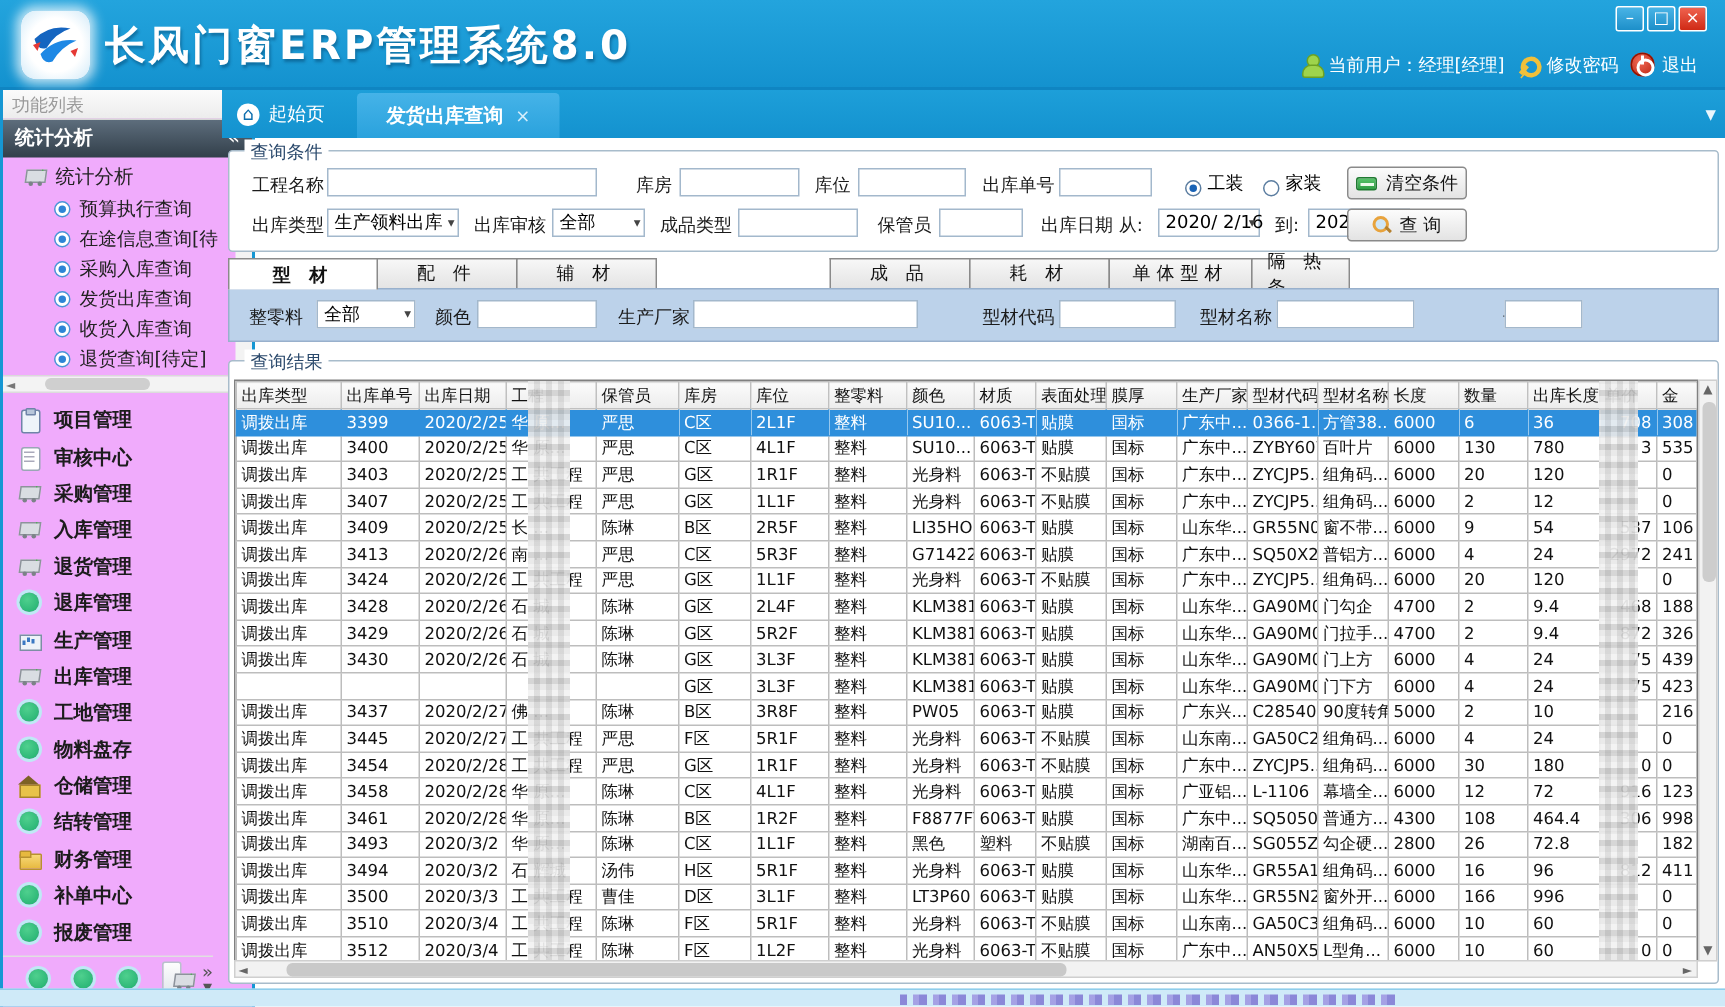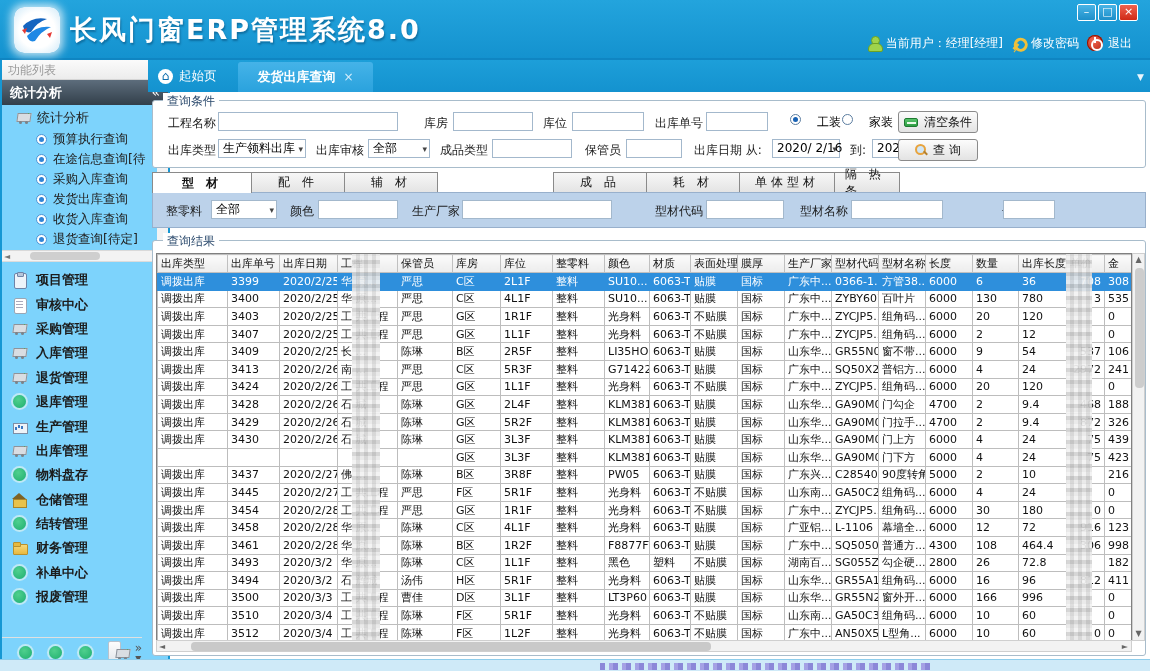--- a/index.html
+++ b/index.html
@@ -35,21 +35,21 @@
     background:#f0c03a; box-shadow:2px 3px 0 -1px #f0c03a; }
   .ic-power { width:16px; height:16px; border-radius:50%;
     background:radial-gradient(circle at 40% 35%, #f06a56, #b71c08); position:relative;
     box-shadow:inset 0 0 0 1px #8f1402; }
   .ic-power:before { content:""; position:absolute; left:4px; top:4px; width:8px; height:8px;
     border-radius:50%; border:2px solid #fff; }
   .ic-power:after { content:""; position:absolute; left:7px; top:2px; width:2px; height:6px; background:#fff; }
 
   
   #sidebar { position:absolute; left:0; top:60px; width:170px; height:611px;
-    border:2px solid #1697d3; border-top:none; background:#7dd3fc; }
+    border:2px solid #1697d3; border-top:none; background:#f0abfc; }
   #panel-title { height:20px; background:linear-gradient(#fbfbfb,#ececec); color:#9a9a9a;
     font-size:12px; line-height:20px; padding-left:6px; border-bottom:1px solid #d5d5d5; position:relative; }
   .ic-pin { position:absolute; right:7px; top:5px; width:8px; height:11px; }
   .ic-pin:before { content:""; position:absolute; left:1px; top:0; width:6px; height:6px;
     border:1px solid #8a8a8a; border-radius:1px; }
   .ic-pin:after { content:""; position:absolute; left:3px; top:6px; width:1px; height:5px; background:#8a8a8a; }
   #section-header { height:25px; background:linear-gradient(#5d6d7c,#323f4a); color:#fff;
     font-size:13px; font-weight:bold; line-height:25px; padding-left:8px; position:relative; cursor:pointer; }
   #section-header .collapse { position:absolute; right:8px; top:0; font-weight:normal; font-size:14px; }
   #tree { position:relative; height:146px; border-bottom:1px solid #d9d9d9; overflow:hidden; font-size:12.5px; }
@@ -122,21 +122,21 @@
     font-size:12px; color:#29486b; }
   #query-box { left:152px; top:100px; width:994px; height:68px; }
   #results-box { left:152px; top:240px; width:994px; height:416px; }
 
   
   .f-label { position:absolute; font-size:12px; color:#1b1b1b; white-space:nowrap; }
   .f-input { position:absolute; height:19px; border:1px solid #a3b8cc; background:#fff; font-size:12px; padding:0 3px; }
   .f-select { position:absolute; height:19px; border:1px solid #a3b8cc; background:#fff; font-size:12px;
     line-height:17px; padding:0 14px 0 4px; cursor:pointer; white-space:nowrap; }
   .f-select:after { content:"▾"; position:absolute; right:2px; top:1px; font-size:9px; color:#444; }
-  .radio { position:absolute; display:flex; align-items:flex-start; gap:16px; font-size:12px; cursor:pointer; }
+  .radio { position:absolute; display:flex; align-items:flex-end; gap:4px; font-size:12px; cursor:pointer; }
   .radio .rb { width:11px; height:11px; border-radius:50%; border:1px solid #5b7da0; background:#fff; position:relative; }
   .radio.checked .rb:before { content:""; position:absolute; left:2px; top:2px; width:5px; height:5px;
     border-radius:50%; background:#1862b5; }
   .push-btn { position:absolute; height:22px; background:linear-gradient(#fcfcfc,#e3e3e3);
     border:1px solid #8a8a8a; border-radius:3px; font-size:12px; display:flex; align-items:center;
     justify-content:center; gap:6px; cursor:pointer; color:#111; }
   .ic-clear { width:14px; height:9px; background:linear-gradient(#57c46a,#2f9f45); border:1px solid #1f7a31;
     border-radius:2px; position:relative; }
   .ic-clear:before { content:""; position:absolute; left:2px; top:3px; width:9px; height:2px; background:#eafbe9; }
   .ic-mag { width:12px; height:12px; position:relative; }
@@ -295,20 +295,24 @@
           <span class="mi mi-dot"></span>
           <span>退库管理</span>
         </div>
         <div class="module-item">
           <span class="mi mi-chart"></span>
           <span>生产管理</span>
         </div>
         <div class="module-item">
           <span class="mi mi-cart"></span>
           <span>出库管理</span>
+        </div>
+        <div class="module-item">
+          <span class="mi mi-dot"></span>
+          <span>工地管理</span>
         </div>
         <div class="module-item">
           <span class="mi mi-dot"></span>
           <span>物料盘存</span>
         </div>
         <div class="module-item">
           <span class="mi mi-home"></span>
           <span>仓储管理</span>
         </div>
         <div class="module-item">

